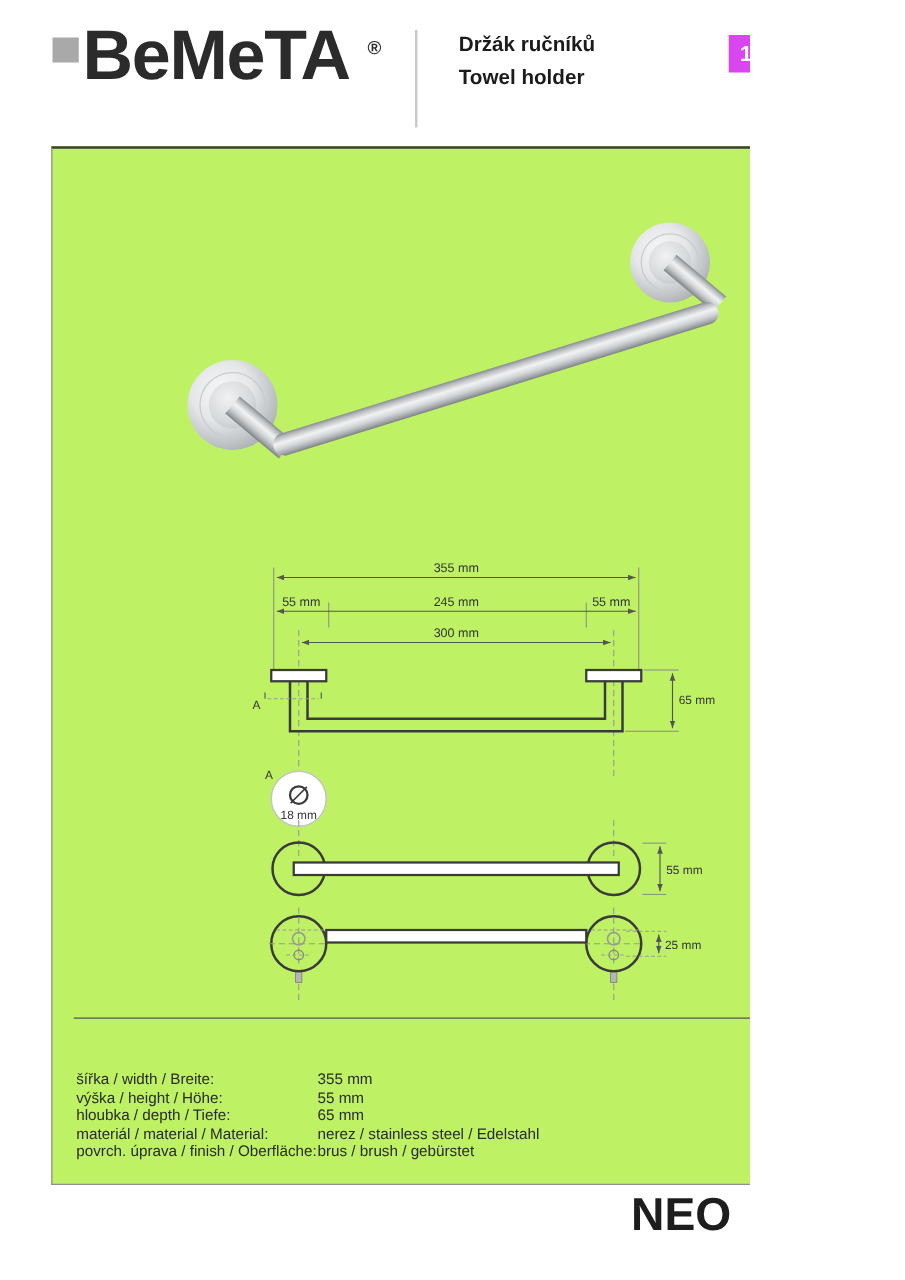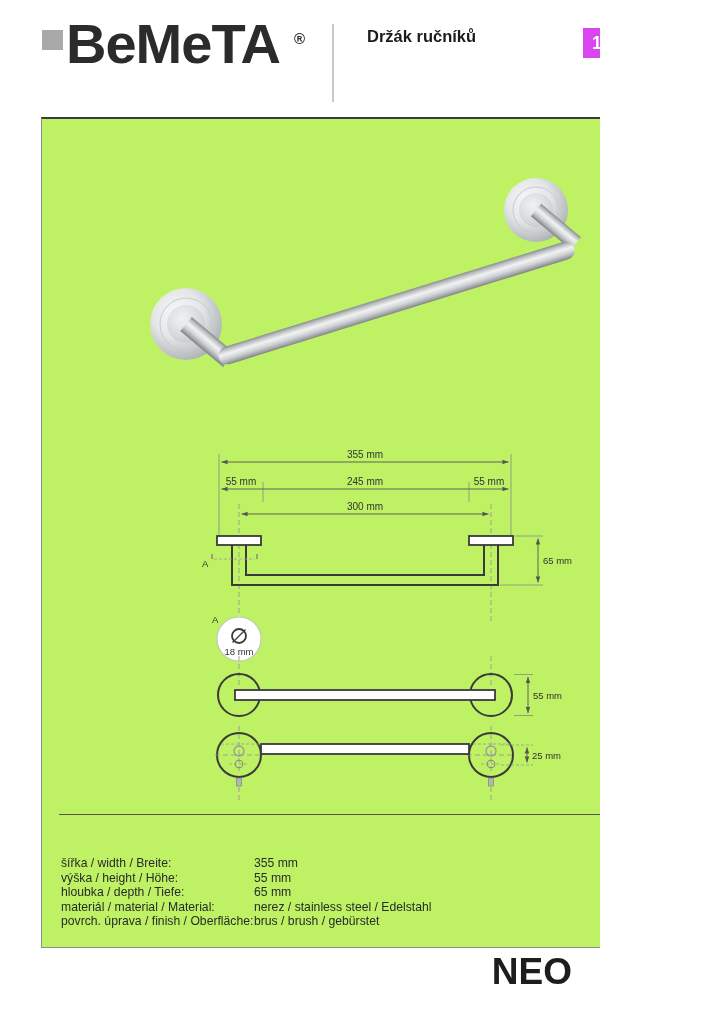--- a/index.html
+++ b/index.html
@@ -24,21 +24,21 @@
   .photo-svg { position:absolute; left:71px; top:45px; }
   .drawing-svg { position:absolute; left:139px; top:323px; }
 
   .param-separator { position:absolute; left:17px; top:695px; width:610px; height:1px; background:#555; }
   .param-heading { position:absolute; left:19px; top:710px; font-size:13.5px; font-weight:700; color:#111; }
   .param-table { position:absolute; left:19px; top:737px; }
   .param-row { display:flex; height:14.6px; }
   .param-label { width:193px; font-size:12.2px; color:#2a2a2a; }
   .param-value { font-size:12.2px; color:#2a2a2a; }
 
-  .series-name { position:absolute; right:28px; top:951px; font-size:37px; font-weight:700;
+  .series-name { position:absolute; right:15px; top:951px; font-size:37px; font-weight:700;
                  color:#1d1d1d; letter-spacing:0px; }
 
   
   .ln-main { stroke:#3a3a3a; stroke-width:2; fill:none; }
   .fill-main { stroke:#3a3a3a; stroke-width:1.8; fill:#fff; }
   .ln-dim { stroke:#555; stroke-width:0.9; fill:none; }
   .ln-ext { stroke:#888; stroke-width:0.8; fill:none; }
   .ln-dash { stroke:#999; stroke-width:0.9; fill:none; stroke-dasharray:5 3; }
   .ln-dash2 { stroke:#999; stroke-width:0.8; fill:none; stroke-dasharray:3 2; }
   .dim-txt { font-family:"Liberation Sans", sans-serif; font-size:10px; fill:#333; }
@@ -49,20 +49,21 @@
 
 <div class="page">
 
   <div>
     <div class="logo-square" style="background:#a9a9a9;"></div>
     <div class="logo-text">BeMeTA</div>
     <div class="logo-reg">®</div>
     <div class="header-divider"></div>
     <div class="titles">
       <div>Držák ručníků</div>
+      <div>Towel holder</div>
     </div>
     <div class="code-badge" style="background:#d946ef;">104204015</div>
   </div>
 
   <div class="content-box">
 
     <svg class="photo-svg" width="500" height="250" viewBox="0 0 500 250">
       <defs>
         <radialGradient id="roseGrad" cx="38%" cy="35%" r="75%">
           <stop offset="0" stop-color="#f7f8f8"></stop>

